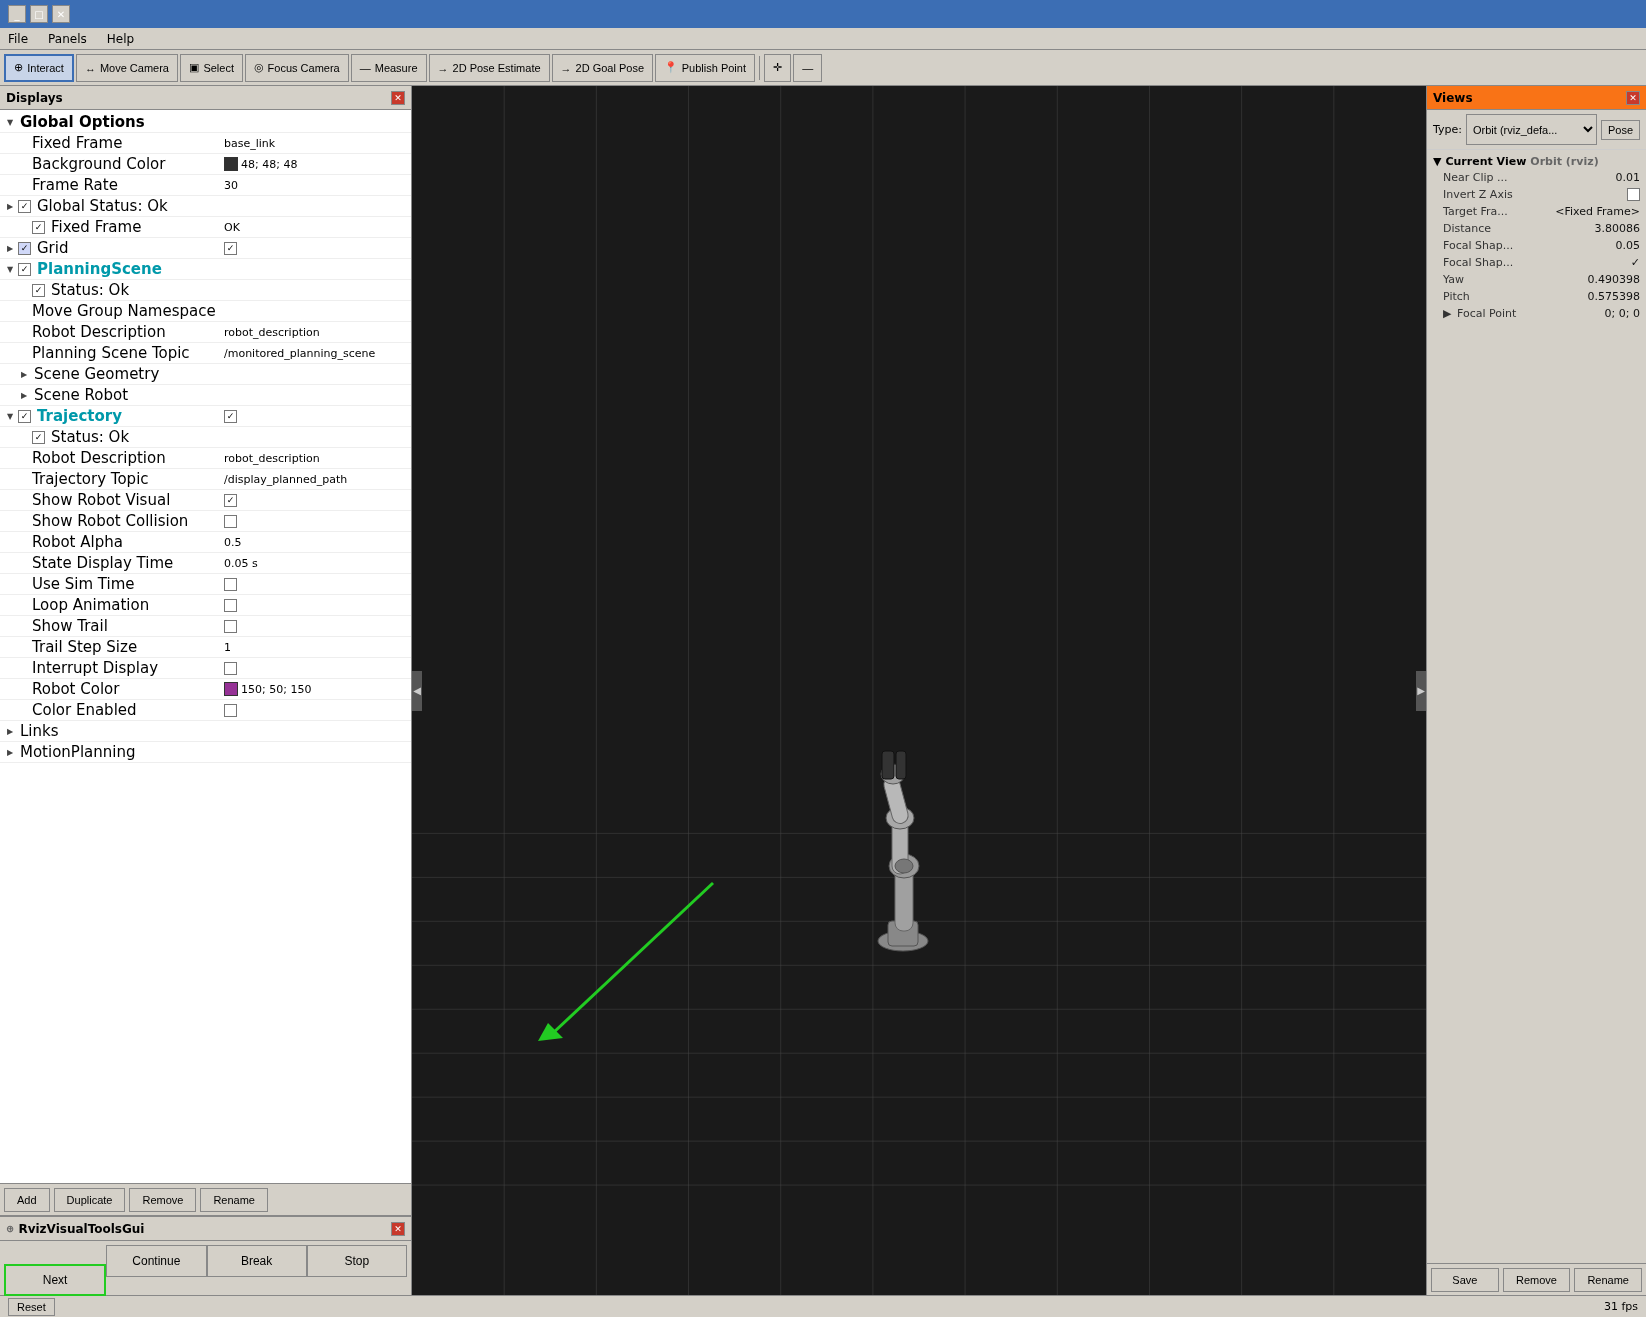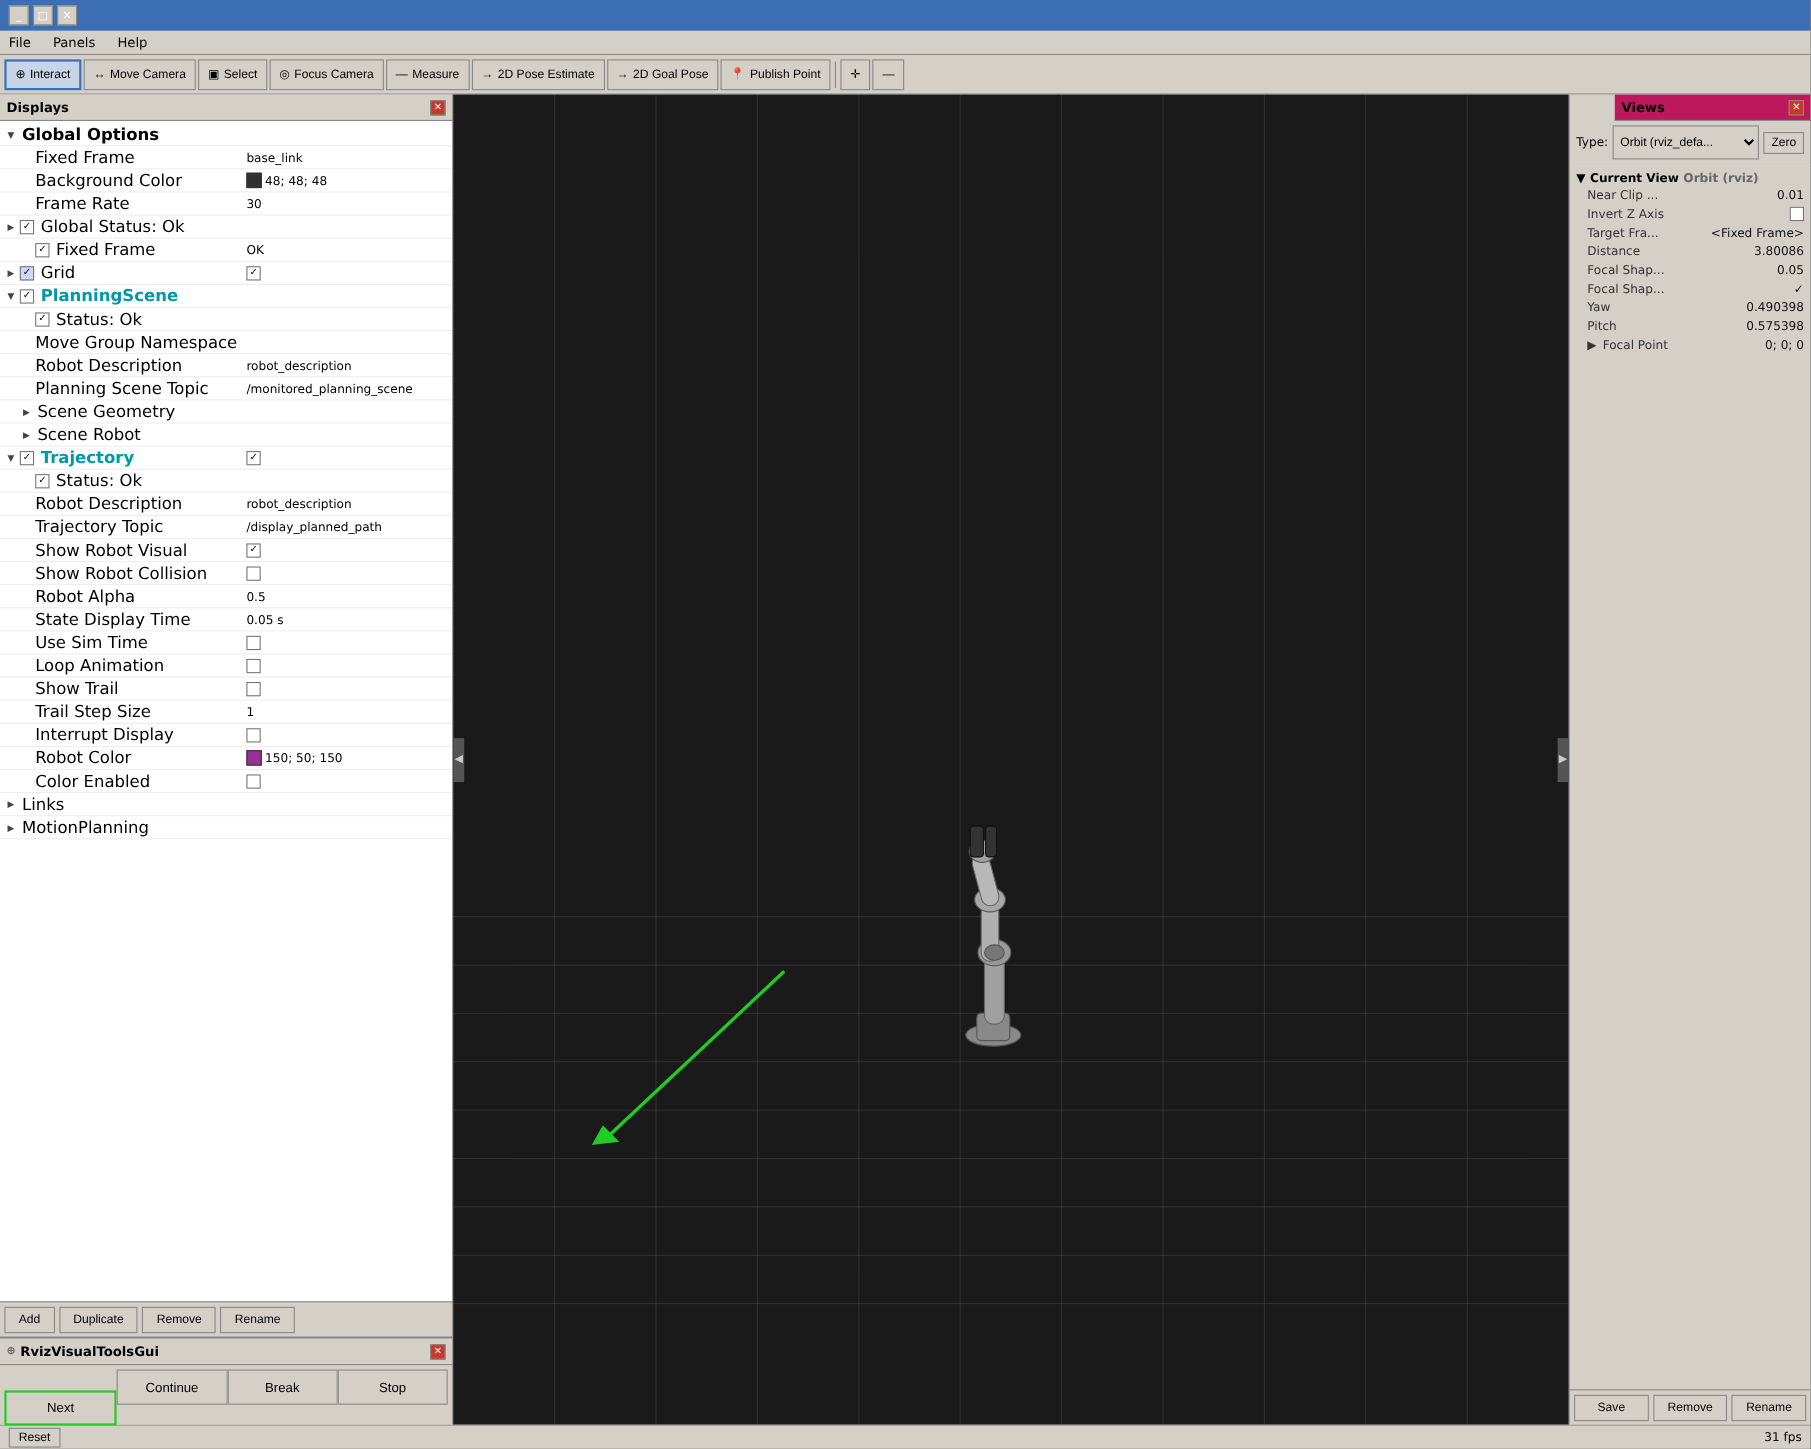--- a/index.html
+++ b/index.html
@@ -301,29 +301,28 @@
     
     .right-panel {
       width: 220px;
       background: #d4d0c8;
       border-left: 1px solid #888;
       display: flex;
       flex-direction: column;
     }
     .views-header {
       height: 24px;
-      background: #be185d;
+      background: #f97316;
       border-bottom: 1px solid #888;
       display: flex;
       align-items: center;
       justify-content: space-between;
       padding: 0 6px;
       font-weight: bold;
       font-size: 12px;
-      margin-left: 41px;
     }
     .views-type-row {
       display: flex;
       align-items: center;
       padding: 4px 6px;
       gap: 4px;
       font-size: 11px;
       border-bottom: 1px solid #ccc;
     }
     .views-dropdown {
@@ -833,21 +832,21 @@
   <div class="right-panel">
     <div class="views-header">
       <span>Views</span>
       <div class="panel-close">✕</div>
     </div>
     <div class="views-type-row">
       <span>Type:</span>
       <select class="views-dropdown">
         <option>Orbit (rviz_defa...</option>
       </select>
-      <button class="views-zero-btn">Zero</button>
+      <button class="views-zero-btn">Pose</button>
     </div>
     <div class="views-content">
       <div class="view-section">
         <div class="view-section-header">
           <span style="margin-right:4px;">▼</span>
           <span>Current View</span>
           <span style="margin-left:4px;color:#666;">Orbit (rviz)</span>
         </div>
         <div class="view-prop-row">
           <span class="view-prop-name">Near Clip ...</span>

